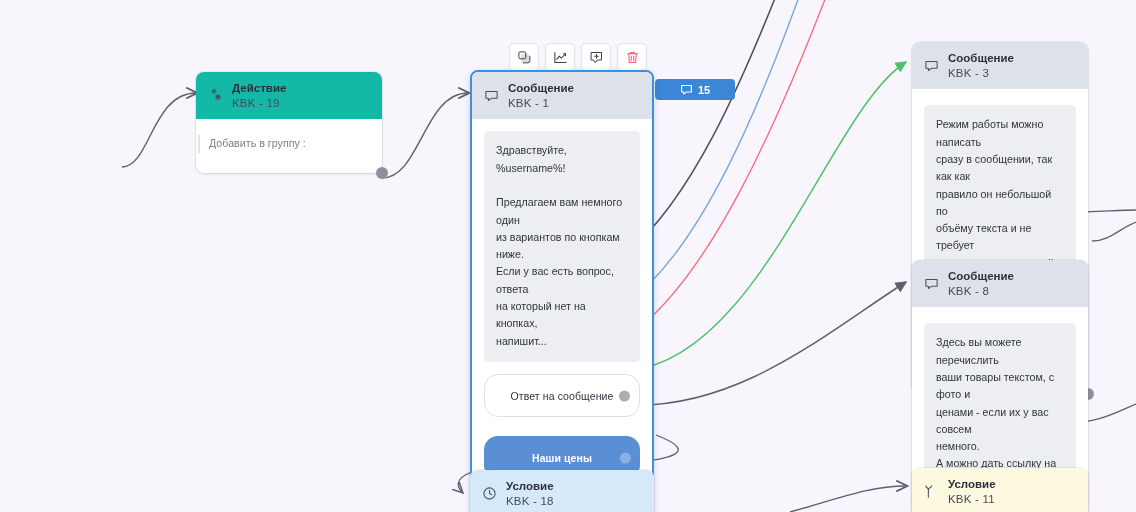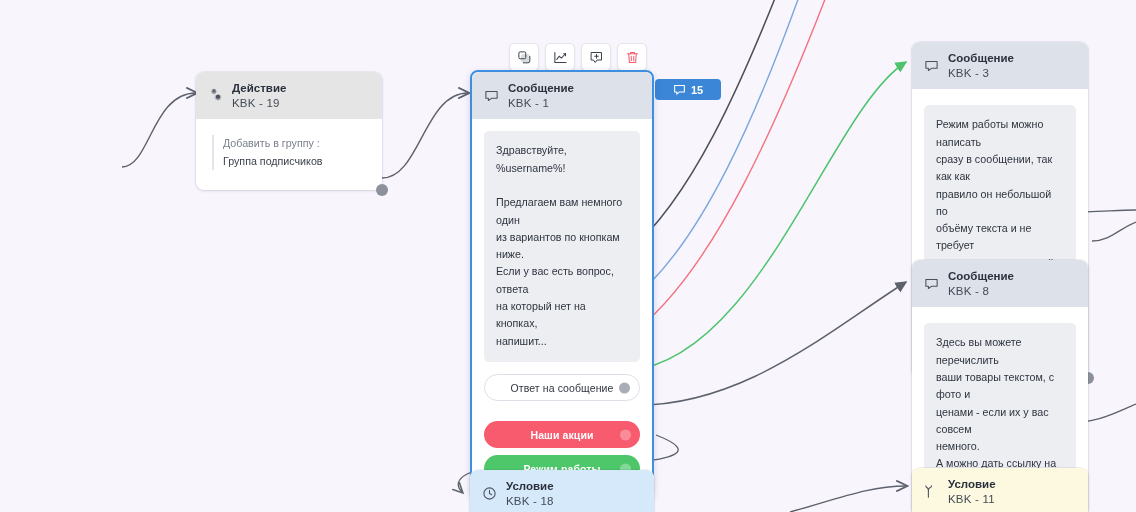--- a/index.html
+++ b/index.html
@@ -13,39 +13,39 @@
   }
   #canvas { position:absolute; inset:0; }
   #edges { position:absolute; left:0; top:0; width:1136px; height:512px; pointer-events:none; }
 
   .node { position:absolute; background:#fff; border-radius:8px;
           box-shadow:0 1px 3px rgba(40,40,70,.13), 0 0 0 1px rgba(40,40,70,.05); }
 
   .node-head { display:flex; align-items:center; gap:9px;
                padding:9px 12px; border-radius:8px 8px 0 0; }
   .head-msg   { background:#dde1ea; }
-  .head-act   { background:#e5e5e5; }
+  .head-act   { background:#14b8a6; }
   .head-timer { background:#d6e9fb; }
   .head-cond  { background:#fdf9e0; }
   .head-icon { width:15px; height:15px; flex:0 0 15px; color:#49505e;
                display:flex; align-items:center; justify-content:center; }
   .head-icon svg { width:100%; height:100%; display:block; }
   .head-text { line-height:1.27; }
   .head-title { font-size:11.5px; font-weight:bold; color:#2b313c; }
   .head-sub   { font-size:11.5px; color:#444b57; letter-spacing:.2px; }
 
   .node-body { padding:12px 12px 14px; }
 
   .msg-bubble { background:#eceef1; border-radius:5px; padding:11px 12px 12px;
                 font-size:10.7px; line-height:1.62; color:#2f3540;
                 white-space:pre-wrap; }
 
   .btn-row { position:relative; margin-top:12px; }
   .flow-btn { position:relative; display:flex; align-items:center; justify-content:center;
-              height:27px; border-radius:14px; font-size:10.5px; font-weight:bold;
+              height:43px; border-radius:14px; font-size:10.5px; font-weight:bold;
               letter-spacing:.1px; }
   .btn-plain { background:#fff; border:1px solid #dcdfe6; color:#2f3540; font-weight:normal; }
   .btn-blue  { background:#5b8fd4; color:#fff; }
   .btn-red   { background:#f85b6e; color:#fff; }
   .btn-green { background:#4dc76a; color:#fff; }
   .dot { position:absolute; right:9px; top:50%; transform:translateY(-50%);
          width:11px; height:11px; border-radius:50%; background:#a8adb6; }
   .dot-dim { background:rgba(255,255,255,.30); }
 
   .node-dot { position:absolute; width:12px; height:12px; border-radius:50%;
@@ -54,21 +54,21 @@
   .selected { border:2px solid #3f8fe0; box-shadow:0 2px 7px rgba(40,60,110,.18); }
 
   #toolbar { position:absolute; left:509px; top:43px; display:flex; gap:6px; }
   .tool-btn { width:30px; height:28px; background:#fff; border:1px solid #e3e5ea;
               border-radius:5px; display:flex; align-items:center; justify-content:center;
               color:#3c424d; box-shadow:0 1px 2px rgba(40,40,70,.07); }
   .tool-btn svg { width:15px; height:15px; display:block; }
   .tool-del { color:#f4606f; }
 
   #badge { position:absolute; left:655px; top:79px; display:flex; align-items:center; gap:5px;
-           background:#3b86d6; color:#fff; border-radius:4px; padding:4px 18px;
+           background:#3b86d6; color:#fff; border-radius:4px; padding:4px 25px;
            font-size:11px; font-weight:bold; }
   #badge svg { width:13px; height:13px; display:block; }
 
   #start-node { position:absolute; left:24px; top:153px; width:96px; height:28px;
                 background:#fff; border:1px solid #e1e4ea; border-radius:14px;
                 display:flex; align-items:center; justify-content:center;
                 font-size:11px; color:#2f3540;
                 box-shadow:0 1px 3px rgba(40,40,70,.10); }
 
   #note { position:absolute; left:287px; top:240px; width:176px; height:161px;
@@ -132,24 +132,23 @@
             <path d="M8.9 1h1.2l.25 1.1.95.4.95-.6.85.85-.6.95.4.95L14 4.9v1.2l-1.1.25-.4.95.6.95-.85.85-.95-.6-.95.4L10.1 10H8.9l-.25-1.1-.95-.4-.95.6-.85-.85.6-.95-.4-.95L5 6.1V4.9l1.1-.25.4-.95-.6-.95.85-.85.95.6.95-.4z" opacity=".55"></path>
             <circle cx="16" cy="14" r="3.3"></circle>
             <path d="M15.3 9.6h1.4l.3 1.3 1.1.45 1.1-.7 1 1-.7 1.1.45 1.1 1.3.3v1.4l-1.3.3-.45 1.1.7 1.1-1 1-1.1-.7-1.1.45-.3 1.3h-1.4l-.3-1.3-1.1-.45-1.1.7-1-1 .7-1.1-.45-1.1-1.3-.3v-1.4l1.3-.3.45-1.1-.7-1.1 1-1 1.1.7 1.1-.45z" opacity=".5"></path>
           </svg>
       </span>
       <span class="head-text">
         <span class="head-title" style="display:block">Действие</span>
         <span class="head-sub" style="display:block">KBK - 19</span>
       </span>
     </div>
-    <div class="node-body" style="padding:16px 16px 20px;">
+    <div class="node-body" style="padding:16px 2px 20px;">
       <div class="act-field">
         <div class="act-label">Добавить в группу :</div>
-        <div>Группа подписчиков</div>
       </div>
     </div>
     <span class="node-dot" style="right:-6px; bottom:-6px;"></span>
   </div>
 
   <div id="toolbar">
     <div class="tool-btn">
       <svg viewBox="0 0 24 24" fill="none" stroke="currentColor" stroke-width="1.6">
           <rect x="3" y="3" width="11" height="11" rx="2"></rect>
           <path d="M9.5 20.5h8a3 3 0 0 0 3-3v-8"></path>
@@ -210,20 +209,26 @@
 на который нет на кнопках,
 напишит...</div>
 
       <div class="btn-row">
         <div class="flow-btn btn-plain">
           <span>Ответ на сообщение</span>
           <span class="dot"></span>
         </div>
       </div>
 
+      <div class="btn-row" style="margin-top:19px;">
+        <div class="flow-btn btn-blue">
+          <span>Наши цены</span>
+          <span class="dot dot-dim"></span>
+        </div>
+      </div>
       <div class="btn-row" style="margin-top:20px;">
         <div class="flow-btn btn-red">
           <span>Наши акции</span>
           <span class="dot dot-dim"></span>
         </div>
       </div>
       <div class="btn-row" style="margin-top:7px;">
         <div class="flow-btn btn-green">
           <span>Режим работы</span>
           <span class="dot dot-dim"></span>

